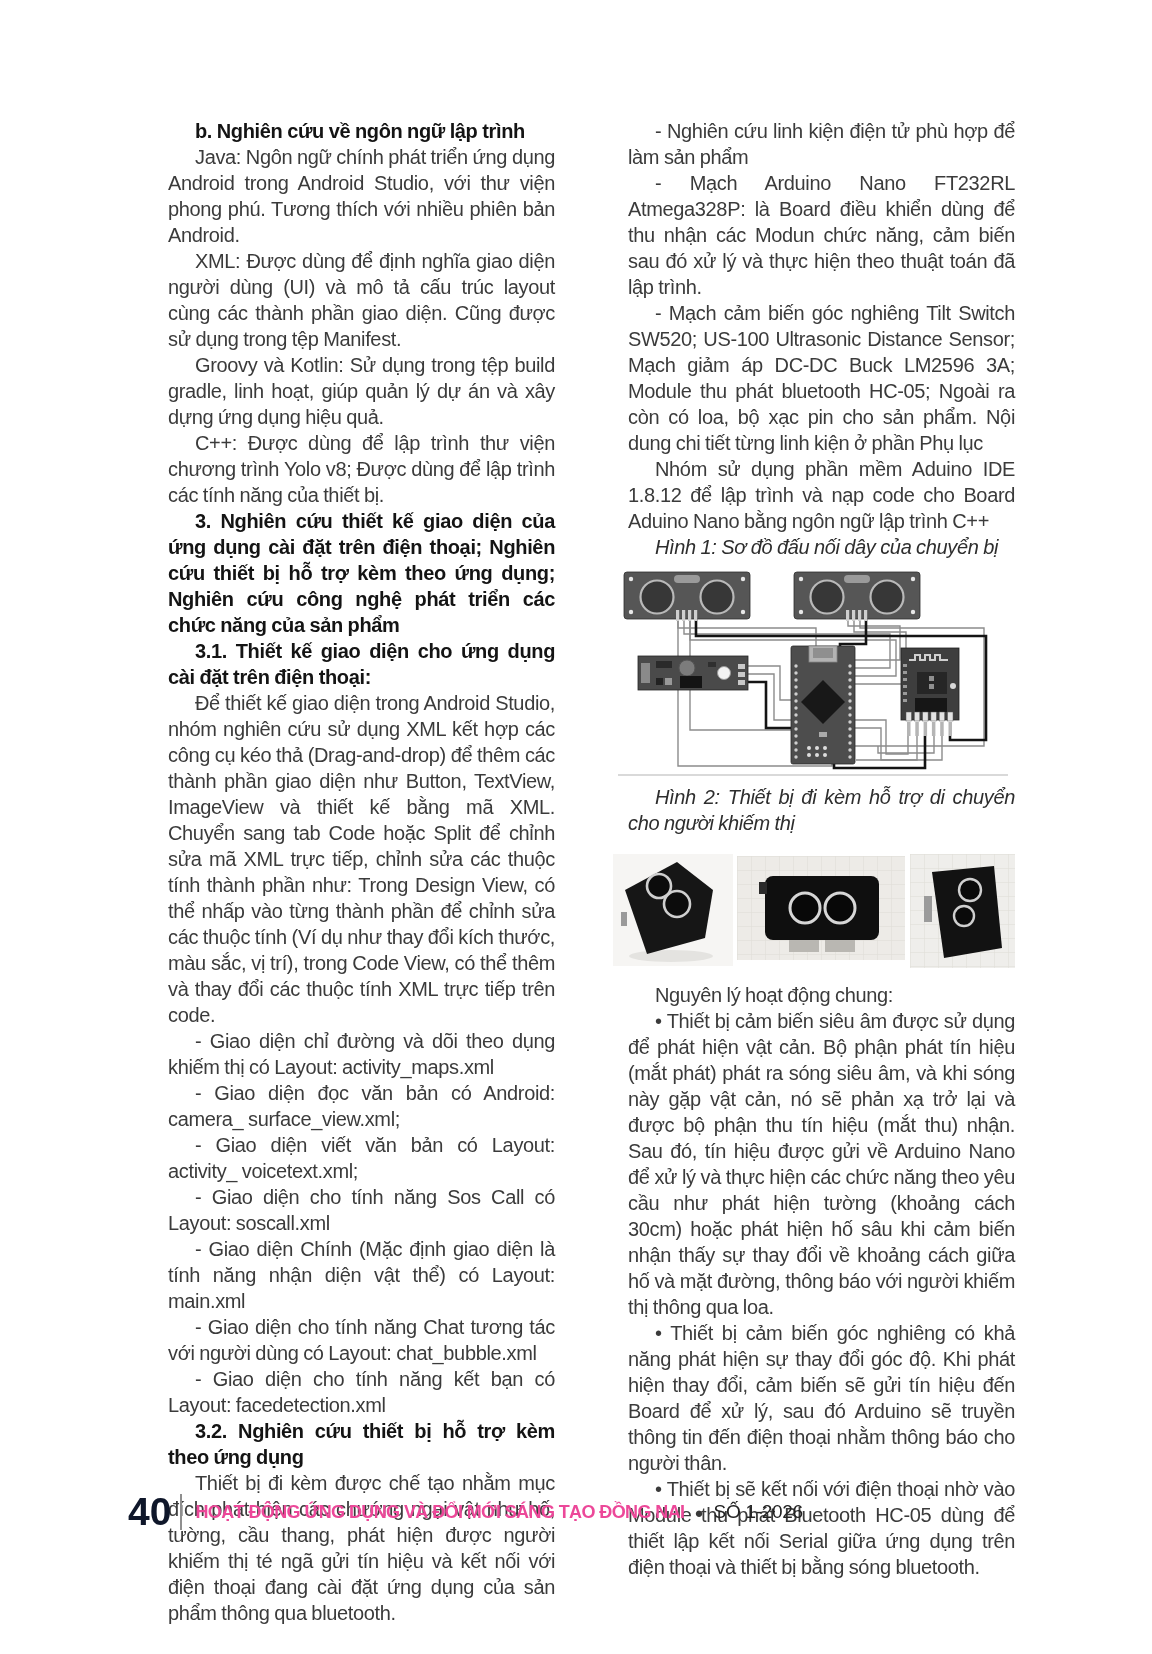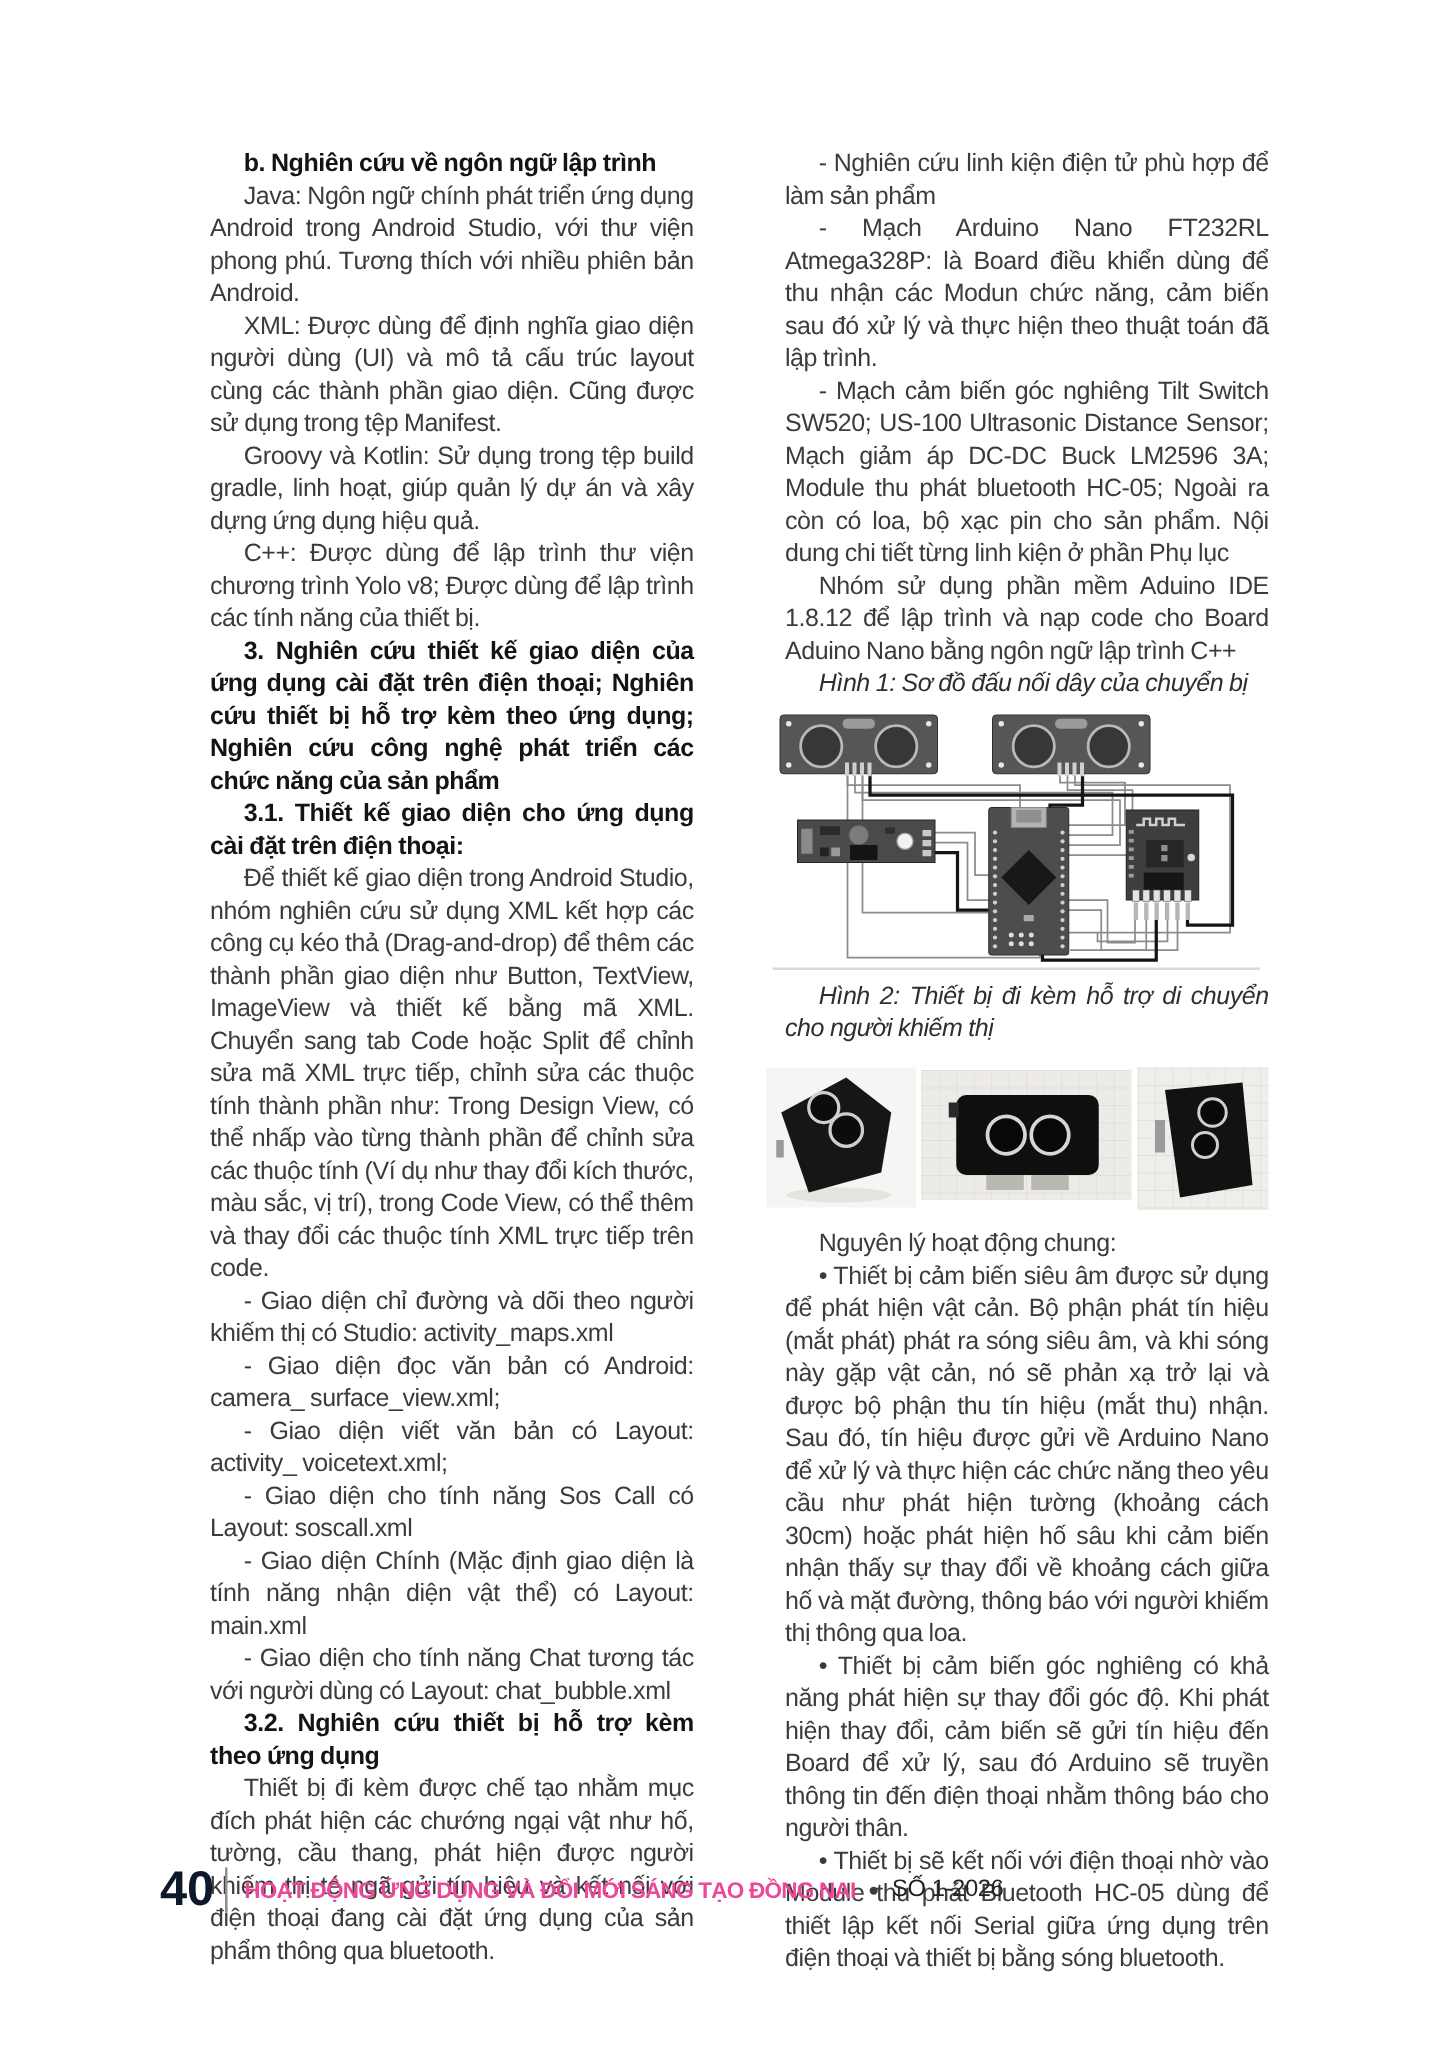--- a/index.html
+++ b/index.html
@@ -46,26 +46,27 @@
 
   <div class="col col-left">
     <p class="para bold">b. Nghiên cứu về ngôn ngữ lập trình</p>
     <p class="para">Java: Ngôn ngữ chính phát triển ứng dụng Android trong Android Studio, với thư viện phong phú. Tương thích với nhiều phiên bản Android.</p>
     <p class="para">XML: Được dùng để định nghĩa giao diện người dùng (UI) và mô tả cấu trúc layout cùng các thành phần giao diện. Cũng được sử dụng trong tệp Manifest.</p>
     <p class="para">Groovy và Kotlin: Sử dụng trong tệp build gradle, linh hoạt, giúp quản lý dự án và xây dựng ứng dụng hiệu quả.</p>
     <p class="para">C++: Được dùng để lập trình thư viện chương trình Yolo v8; Được dùng để lập trình các tính năng của thiết bị.</p>
     <p class="para bold">3. Nghiên cứu thiết kế giao diện của ứng dụng cài đặt trên điện thoại; Nghiên cứu thiết bị hỗ trợ kèm theo ứng dụng; Nghiên cứu công nghệ phát triển các chức năng của sản phẩm</p>
     <p class="para bold">3.1. Thiết kế giao diện cho ứng dụng cài đặt trên điện thoại:</p>
     <p class="para">Để thiết kế giao diện trong Android Studio, nhóm nghiên cứu sử dụng XML kết hợp các công cụ kéo thả (Drag-and-drop) để thêm các thành phần giao diện như Button, TextView, ImageView và thiết kế bằng mã XML. Chuyển sang tab Code hoặc Split để chỉnh sửa mã XML trực tiếp, chỉnh sửa các thuộc tính thành phần như: Trong Design View, có thể nhấp vào từng thành phần để chỉnh sửa các thuộc tính (Ví dụ như thay đổi kích thước, màu sắc, vị trí), trong Code View, có thể thêm và thay đổi các thuộc tính XML trực tiếp trên code.</p>
-    <p class="para">- Giao diện chỉ đường và dõi theo người khiếm thị có Studio: activity_maps.xml</p>
+    <p class="para">- Giao diện chỉ đường và dõi theo dụng khiếm thị có Layout: activity_maps.xml</p>
     <p class="para">- Giao diện đọc văn bản có Android: camera_ surface_view.xml;</p>
     <p class="para">- Giao diện viết văn bản có Layout: activity_ voicetext.xml;</p>
     <p class="para">- Giao diện cho tính năng Sos Call có Layout: soscall.xml</p>
     <p class="para">- Giao diện Chính (Mặc định giao diện là tính năng nhận diện vật thể) có Layout: main.xml</p>
     <p class="para">- Giao diện cho tính năng Chat tương tác với người dùng có Layout: chat_bubble.xml</p>
+    <p class="para">- Giao diện cho tính năng kết bạn có Layout: facedetection.xml</p>
     <p class="para bold">3.2. Nghiên cứu thiết bị hỗ trợ kèm theo ứng dụng</p>
     <p class="para">Thiết bị đi kèm được chế tạo nhằm mục đích phát hiện các chướng ngại vật như hố, tường, cầu thang, phát hiện được người khiếm thị té ngã gửi tín hiệu và kết nối với điện thoại đang cài đặt ứng dụng của sản phẩm thông qua bluetooth.</p>
   </div>
 
   <div class="col col-right">
     <p class="para">- Nghiên cứu linh kiện điện tử phù hợp để làm sản phẩm</p>
     <p class="para">- Mạch Arduino Nano FT232RL Atmega328P: là Board điều khiển dùng để thu nhận các Modun chức năng, cảm biến sau đó xử lý và thực hiện theo thuật toán đã lập trình.</p>
     <p class="para">- Mạch cảm biến góc nghiêng Tilt Switch SW520; US-100 Ultrasonic Distance Sensor; Mạch giảm áp DC-DC Buck LM2596 3A; Module thu phát bluetooth HC-05; Ngoài ra còn có loa, bộ xạc pin cho sản phẩm. Nội dung chi tiết từng linh kiện ở phần Phụ lục</p>
     <p class="para">Nhóm sử dụng phần mềm Aduino IDE 1.8.12 để lập trình và nạp code cho Board Aduino Nano bằng ngôn ngữ lập trình C++</p>
     <p class="para caption">Hình 1: Sơ đồ đấu nối dây của chuyển bị</p>

